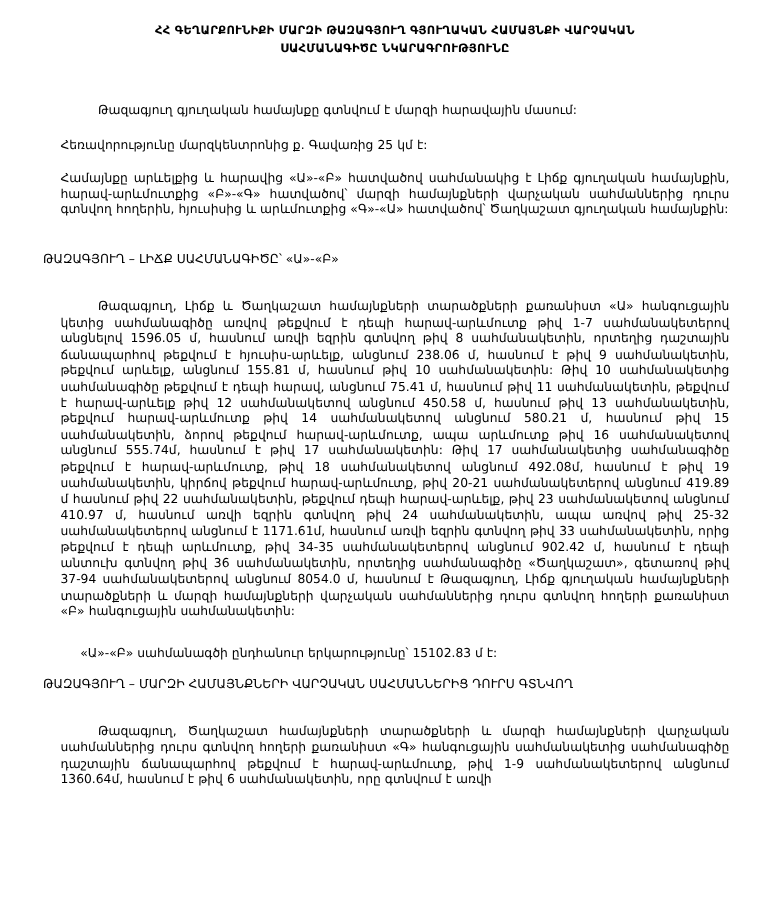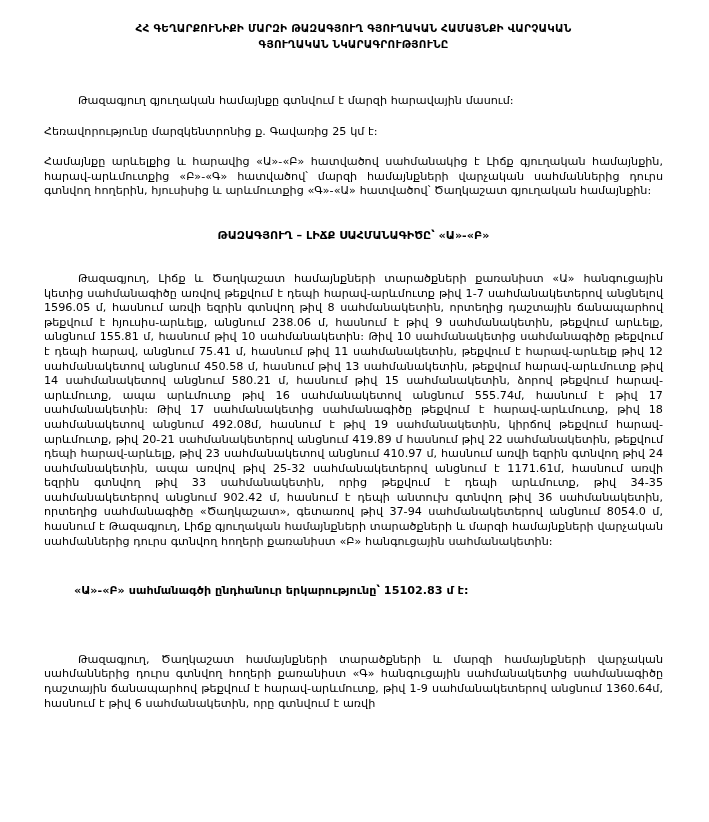--- a/index.html
+++ b/index.html
@@ -11,21 +11,21 @@
     width: 709px;
     height: 822px;
     font-family: "DejaVu Sans", sans-serif;
     color: #000000;
     overflow: hidden;
   }
   .page {
     width: 709px;
     height: 822px;
     box-sizing: border-box;
-    padding: 14px 30px 0 28px;
+    padding: 14px 30px 0 39px;
     position: relative;
   }
   .doc-title {
     text-align: center;
     font-weight: bold;
     font-size: 10.5px;
     line-height: 16px;
     letter-spacing: 0.2px;
     margin: 6px 6px 0 6px;
   }
@@ -43,43 +43,41 @@
     margin: 16px;
     word-spacing: 0.2px;
   }
   p.body.indent {
     text-indent: 34px;
   }
   p.body.noindent {
     text-indent: 0;
   }
   .section-heading {
-    text-align: center;
-    font-weight: bold;
+    font-weight: normal;
     font-size: 11.2px;
     line-height: 15px;
     margin: 0;
   }
   .section-heading .line { display: block; }
   .quote-line {
     font-size: 11.2px;
     line-height: 14.6px;
     text-indent: 34px;
-    margin: 12px;
-    font-weight: bold;
+    margin: 0;
   }
 </style>
 </head>
 <body>
 
 <div class="page">
 
   <div class="doc-title">
     <span class="line">ՀՀ ԳԵՂԱՐՔՈՒՆԻՔԻ ՄԱՐԶԻ ԹԱԶԱԳՅՈՒՂ ԳՅՈՒՂԱԿԱՆ ՀԱՄԱՅՆՔԻ ՎԱՐՉԱԿԱՆ</span>
-    <span class="line">ԳՅՈՒՂԱԿԱՆ ՆԿԱՐԱԳՐՈՒԹՅՈՒՆԸ</span>
+    <span class="line">ՍԱՀՄԱՆԱԳԻԾԸ ՆԿԱՐԱԳՐՈՒԹՅՈՒՆԸ</span>
   </div>
 
   <div class="spacer-lg"></div>
 
   <p class="body indent">Թազագյուղ գյուղական համայնքը գտնվում է մարզի հարավային մասում:</p>
   <p class="body noindent">Հեռավորությունը մարզկենտրոնից ք. Գավառից 25 կմ է:</p>
   <p class="body noindent">Համայնքը արևելքից և հարավից «Ա»-«Բ» հատվածով սահմանակից է Լիճք գյուղական համայնքին, հարավ-արևմուտքից «Բ»-«Գ» հատվածով՝ մարզի համայնքների վարչական սահմաններից դուրս գտնվող հողերին, հյուսիսից և արևմուտքից «Գ»-«Ա» հատվածով՝ Ծաղկաշատ գյուղական համայնքին:</p>
 
   <div class="spacer-md"></div>
 
@@ -91,19 +89,20 @@
 
   <p class="body indent">Թազագյուղ, Լիճք և Ծաղկաշատ համայնքների տարածքների քառանիստ «Ա» հանգուցային կետից սահմանագիծը առվով թեքվում է դեպի հարավ-արևմուտք թիվ 1-7 սահմանակետերով անցնելով 1596.05 մ, հասնում առվի եզրին գտնվող թիվ 8 սահմանակետին, որտեղից դաշտային ճանապարհով թեքվում է հյուսիս-արևելք, անցնում 238.06 մ, հասնում է թիվ 9 սահմանակետին, թեքվում արևելք, անցնում 155.81 մ, հասնում թիվ 10 սահմանակետին: Թիվ 10 սահմանակետից սահմանագիծը թեքվում է դեպի հարավ, անցնում 75.41 մ, հասնում թիվ 11 սահմանակետին, թեքվում է հարավ-արևելք թիվ 12 սահմանակետով անցնում 450.58 մ, հասնում թիվ 13 սահմանակետին, թեքվում հարավ-արևմուտք թիվ 14 սահմանակետով անցնում 580.21 մ, հասնում թիվ 15 սահմանակետին, ձորով թեքվում հարավ-արևմուտք, ապա արևմուտք թիվ 16 սահմանակետով անցնում 555.74մ, հասնում է թիվ 17 սահմանակետին: Թիվ 17 սահմանակետից սահմանագիծը թեքվում է հարավ-արևմուտք, թիվ 18 սահմանակետով անցնում 492.08մ, հասնում է թիվ 19 սահմանակետին, կիրճով թեքվում հարավ-արևմուտք, թիվ 20-21 սահմանակետերով անցնում 419.89 մ հասնում թիվ 22 սահմանակետին, թեքվում դեպի հարավ-արևելք, թիվ 23 սահմանակետով անցնում 410.97 մ, հասնում առվի եզրին գտնվող թիվ 24 սահմանակետին, ապա առվով թիվ 25-32 սահմանակետերով անցնում է 1171.61մ, հասնում առվի եզրին գտնվող թիվ 33 սահմանակետին, որից թեքվում է դեպի արևմուտք, թիվ 34-35 սահմանակետերով անցնում 902.42 մ, հասնում է դեպի անտուխ գտնվող թիվ 36 սահմանակետին, որտեղից սահմանագիծը «Ծաղկաշատ», գետառով թիվ 37-94 սահմանակետերով անցնում 8054.0 մ, հասնում է Թազագյուղ, Լիճք գյուղական համայնքների տարածքների և մարզի համայնքների վարչական սահմաններից դուրս գտնվող հողերի քառանիստ «Բ» հանգուցային սահմանակետին:</p>
 
   <div class="spacer-sm"></div>
 
   <p class="quote-line">«Ա»-«Բ» սահմանագծի ընդհանուր երկարությունը՝ 15102.83 մ է:</p>
 
   <div class="spacer-md"></div>
 
   <div class="section-heading">
+    <span class="line">ԹԱԶԱԳՅՈՒՂ – ՄԱՐԶԻ ՀԱՄԱՅՆՔՆԵՐԻ ՎԱՐՉԱԿԱՆ ՍԱՀՄԱՆՆԵՐԻՑ ԴՈՒՐՍ ԳՏՆՎՈՂ</span>
   </div>
 
   <div class="spacer-md"></div>
 
   <p class="body indent">Թազագյուղ, Ծաղկաշատ համայնքների տարածքների և մարզի համայնքների վարչական սահմաններից դուրս գտնվող հողերի քառանիստ «Գ» հանգուցային սահմանակետից սահմանագիծը դաշտային ճանապարհով թեքվում է հարավ-արևմուտք, թիվ 1-9 սահմանակետերով անցնում 1360.64մ, հասնում է թիվ 6 սահմանակետին, որը գտնվում է առվի</p>
 
 </div>
 
 </body></html>

